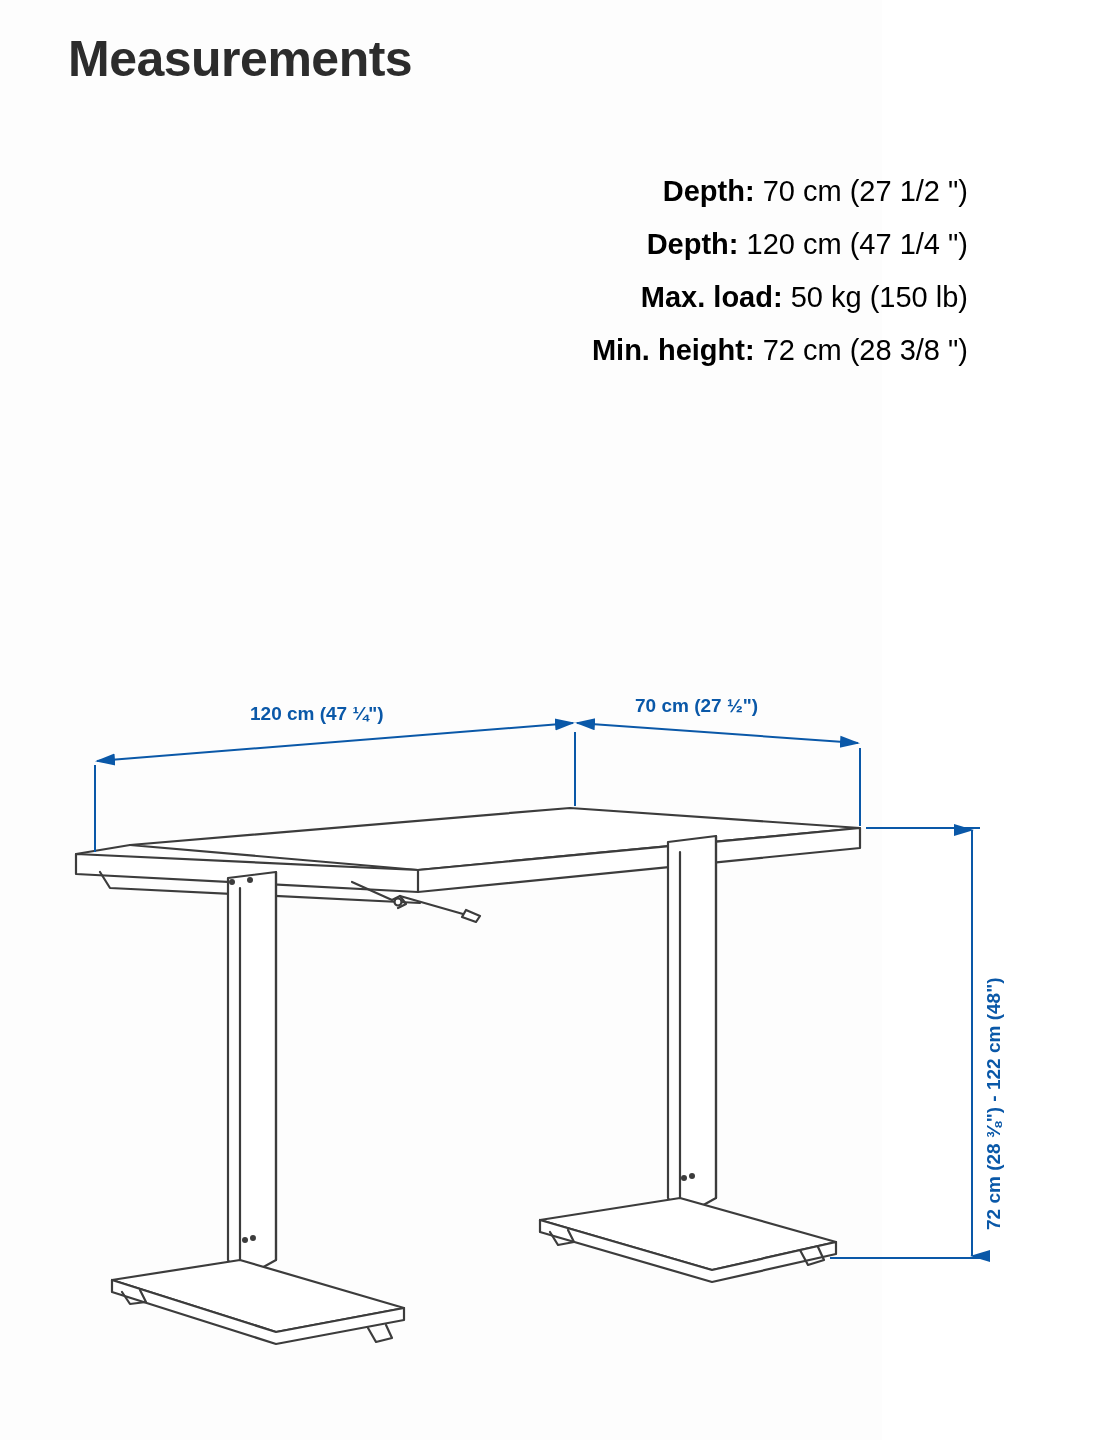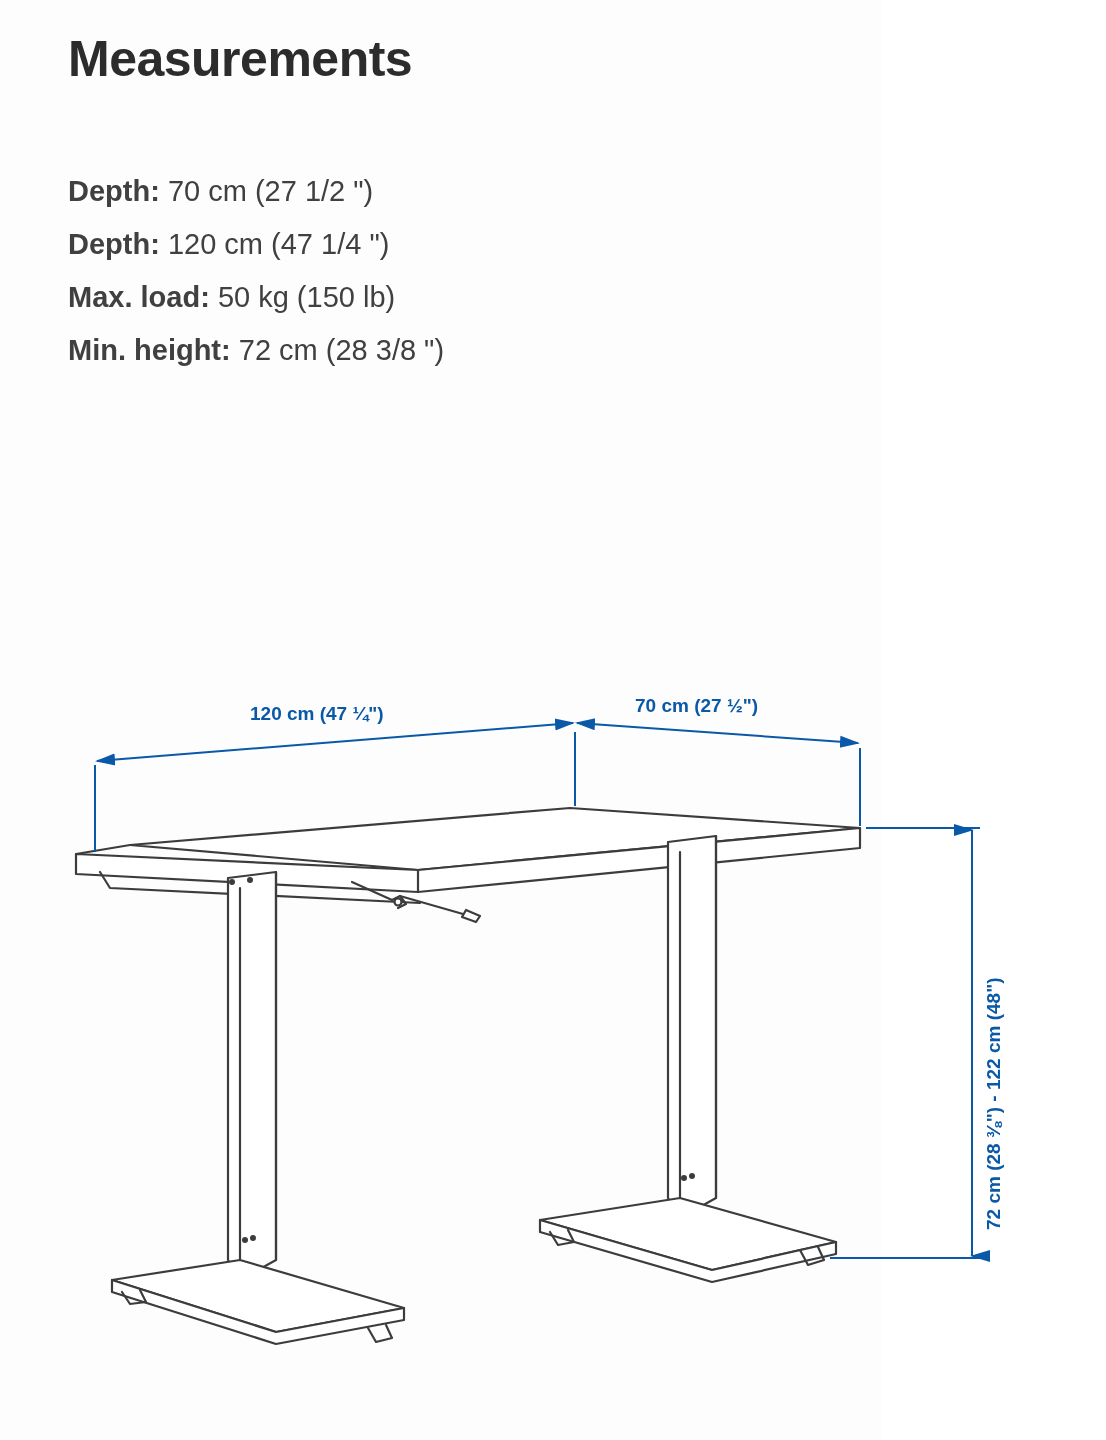--- a/index.html
+++ b/index.html
@@ -13,40 +13,41 @@
     font-family: "Liberation Sans", sans-serif;
     color: #2b2b2b;
     overflow: hidden;
     position: relative;
   }
   .page {
     position: relative;
     width: 882px;
     height: 1440px;
     background: #fdfdfd;
+    text-align: right;
   }
   .heading {
     position: absolute;
     left: 68px;
     top: 30px;
     font-size: 50px;
     font-weight: bold;
     letter-spacing: -0.5px;
     color: #2c2c2c;
   }
   .spec-list {
     position: absolute;
     left: 68px;
     top: 165px;
     width: 900px;
   }
   .spec-row {
     font-size: 29px;
     line-height: 53px;
-    color: #404040;
+    color: #000000;
     white-space: nowrap;
   }
   .spec-label {
     font-weight: bold;
   }
   .spec-value {
     font-weight: normal;
   }
   .figure {
     position: absolute;

